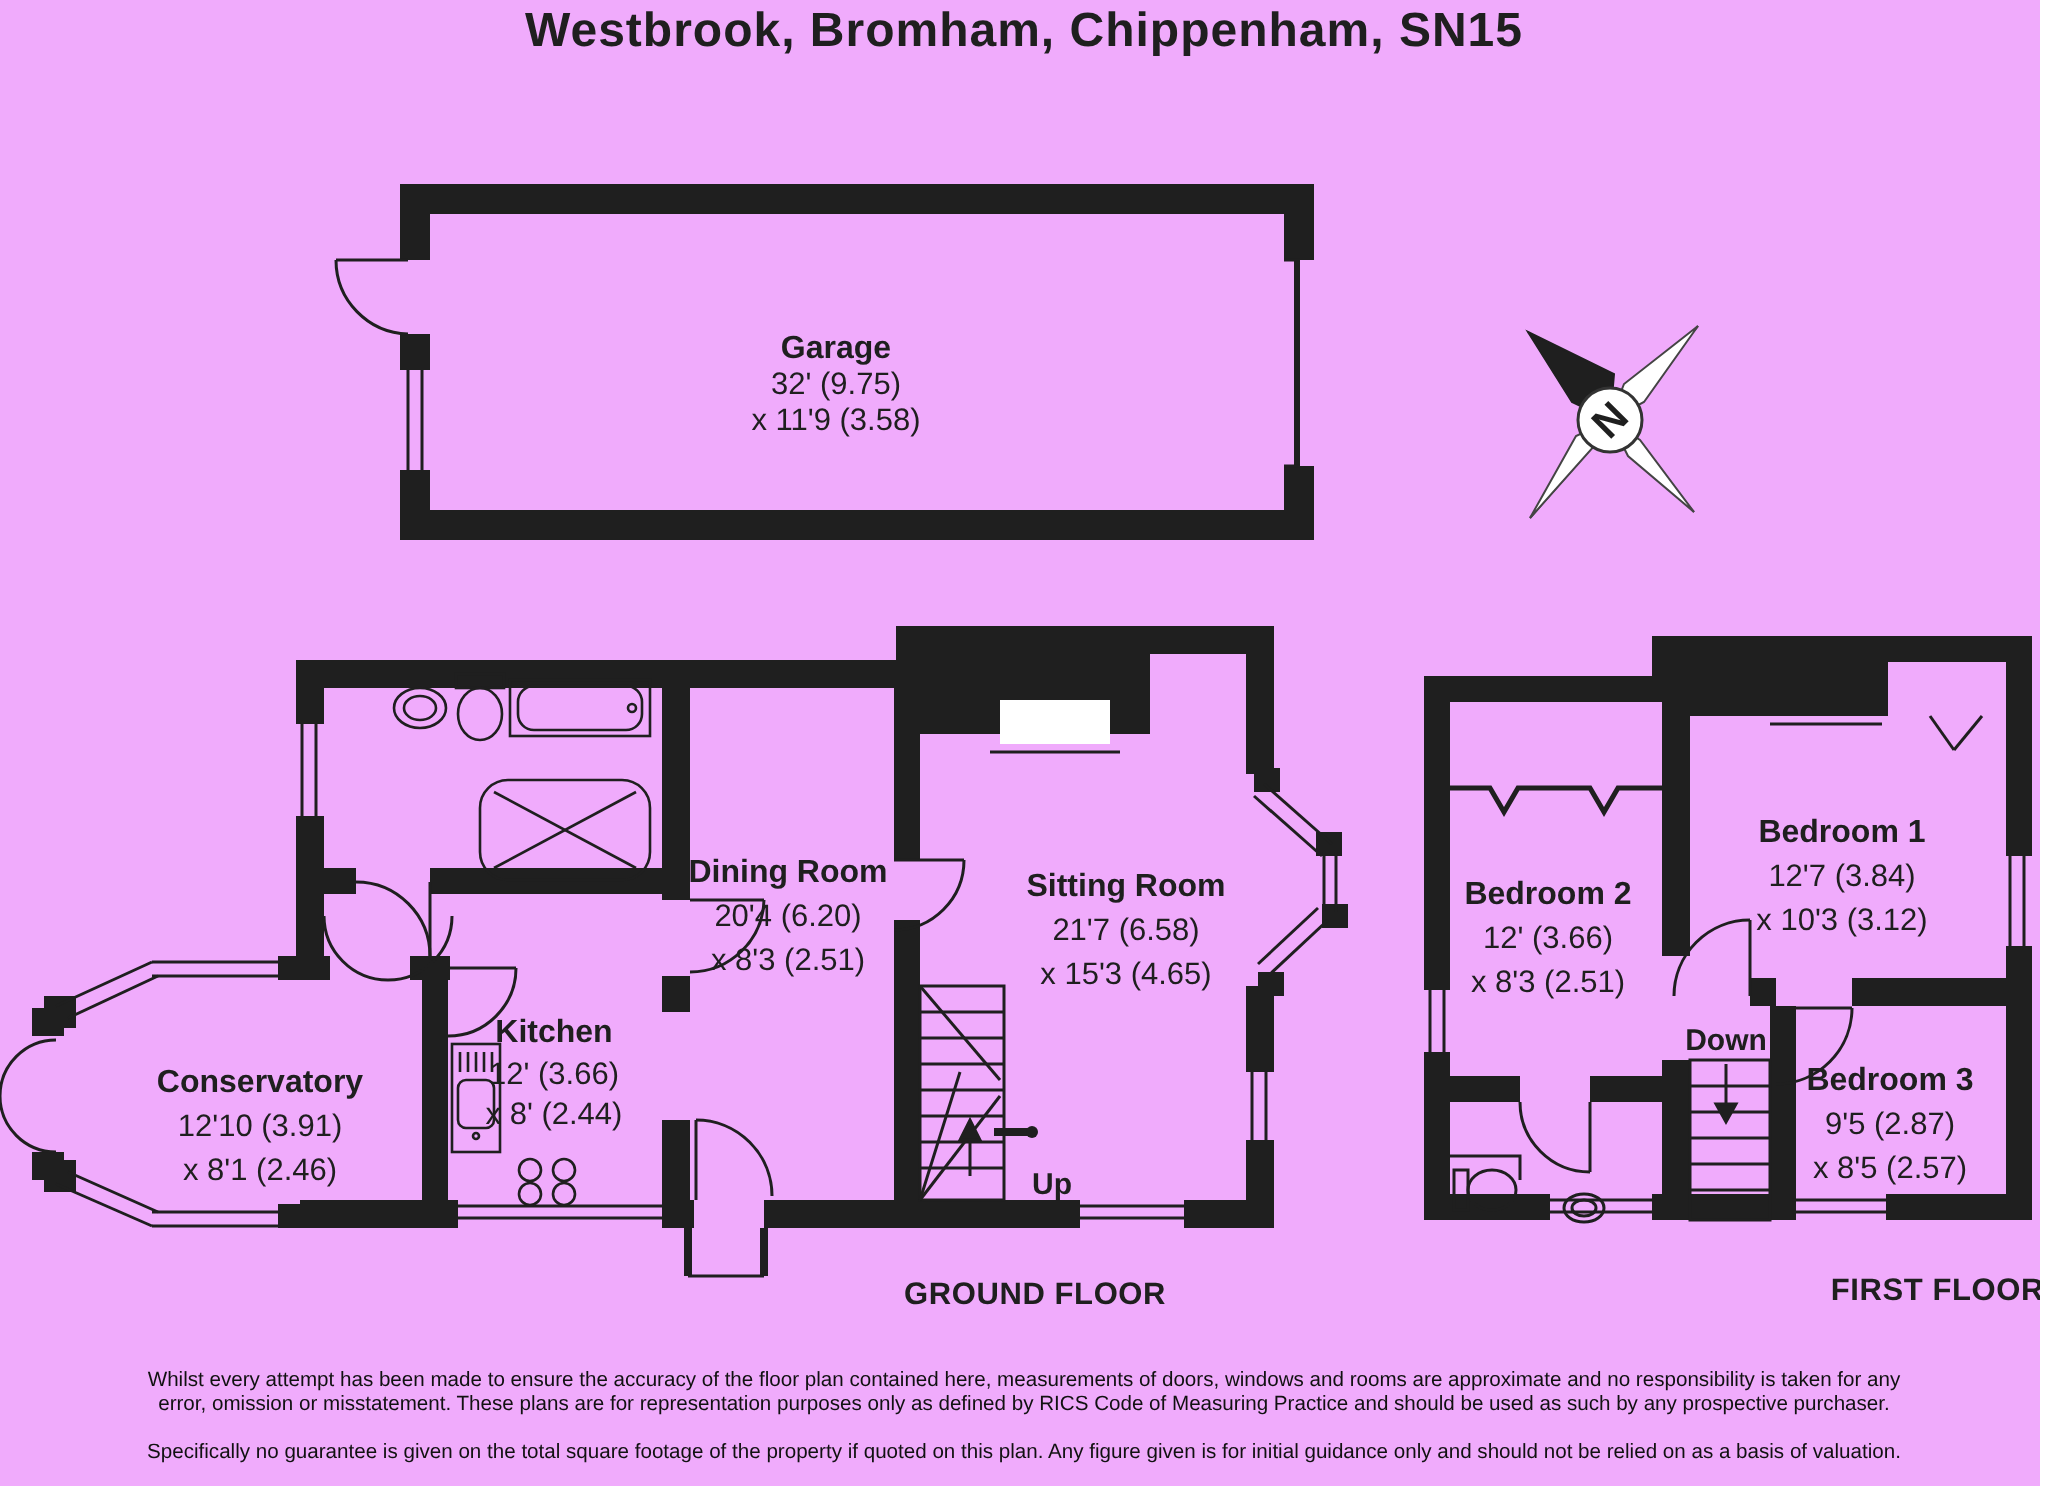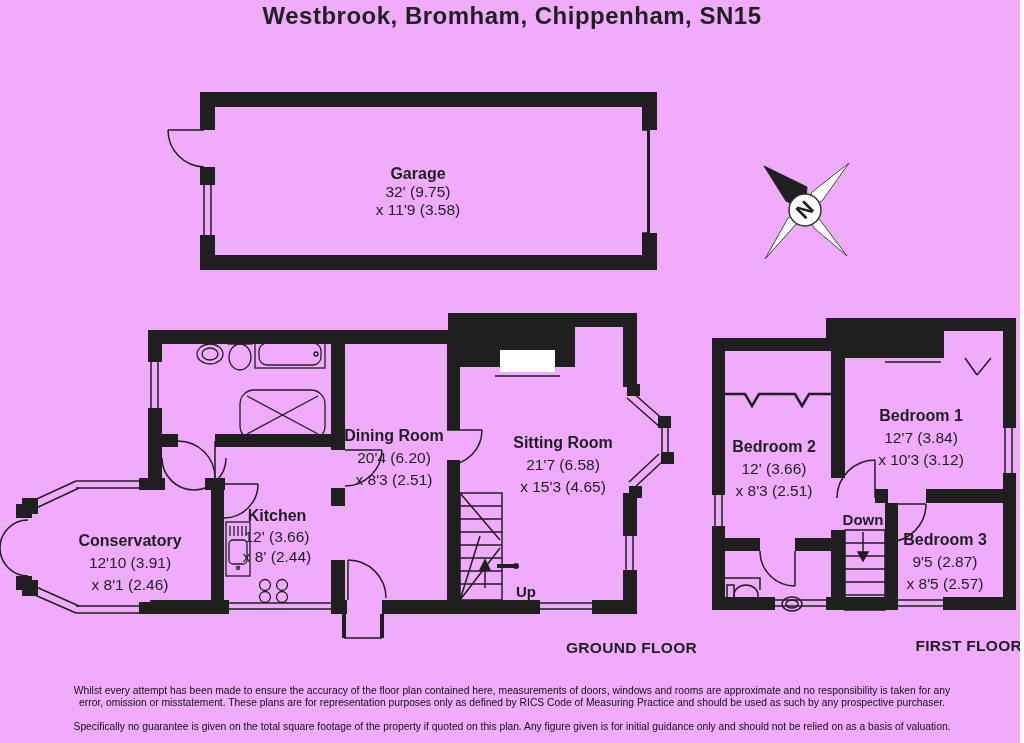--- a/index.html
+++ b/index.html
@@ -2,21 +2,21 @@
 <html><head>
 <meta charset="utf-8">
 <style>
   html,body{margin:0;padding:0;background:#fff;}
   .page{position:relative;width:1020px;height:743px;background:#f0abfc;overflow:hidden;
         font-family:"Liberation Sans", sans-serif;color:#1f1f1f;}
   .abs{position:absolute;}
   .title{top:2px;left:0;width:1024px;text-align:center;font-size:24px;font-weight:bold;letter-spacing:.5px;}
   .subtitle{top:39px;left:0;width:1024px;text-align:center;font-size:12.5px;font-weight:bold;}
   .floor-label{font-size:15.5px;font-weight:bold;letter-spacing:.3px;}
-  .gf-label{top:639px;left:437px;width:260px;text-align:right;}
+  .gf-label{top:639px;left:452px;width:260px;text-align:left;}
   .ff-label{top:637px;left:830px;width:192px;text-align:right;}
   .disclaimer{left:62px;width:900px;text-align:center;font-size:10.3px;line-height:12.2px;color:#111;}
   .copyright{top:723px;left:0;width:1024px;display:flex;justify-content:center;gap:20px;
              font-size:12.5px;font-weight:bold;}
   svg text{fill:#1f1f1f;}
   .room-name{font-size:16px;font-weight:bold;}
   .room-dim{font-size:15.5px;}
   .small-label{font-size:15px;font-weight:bold;}
 </style>
 </head>

